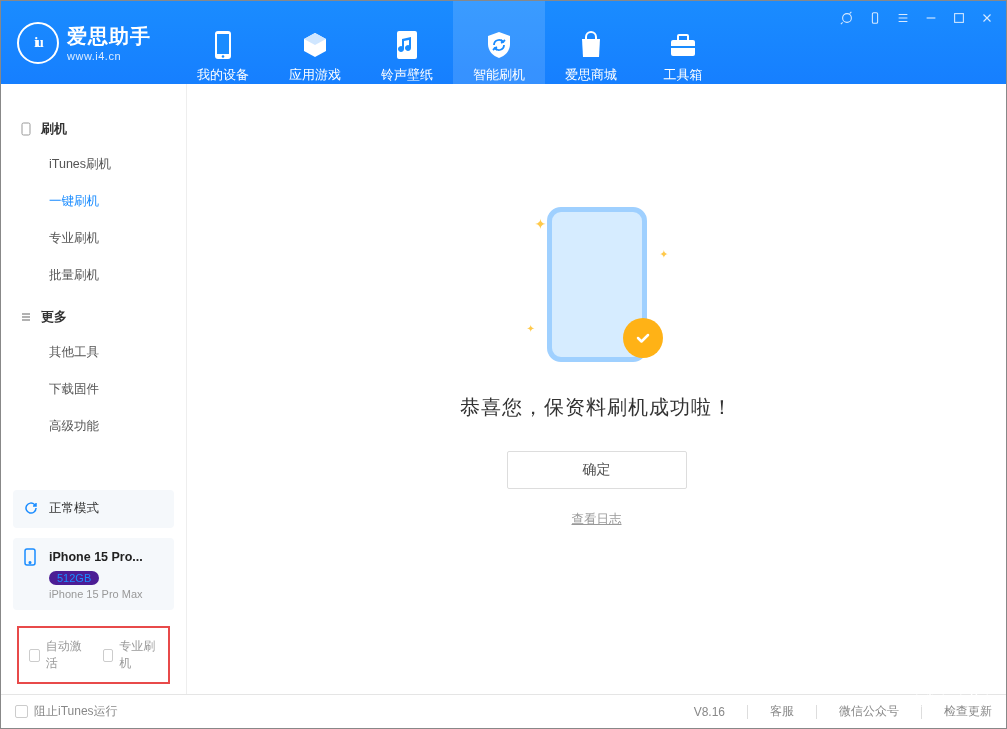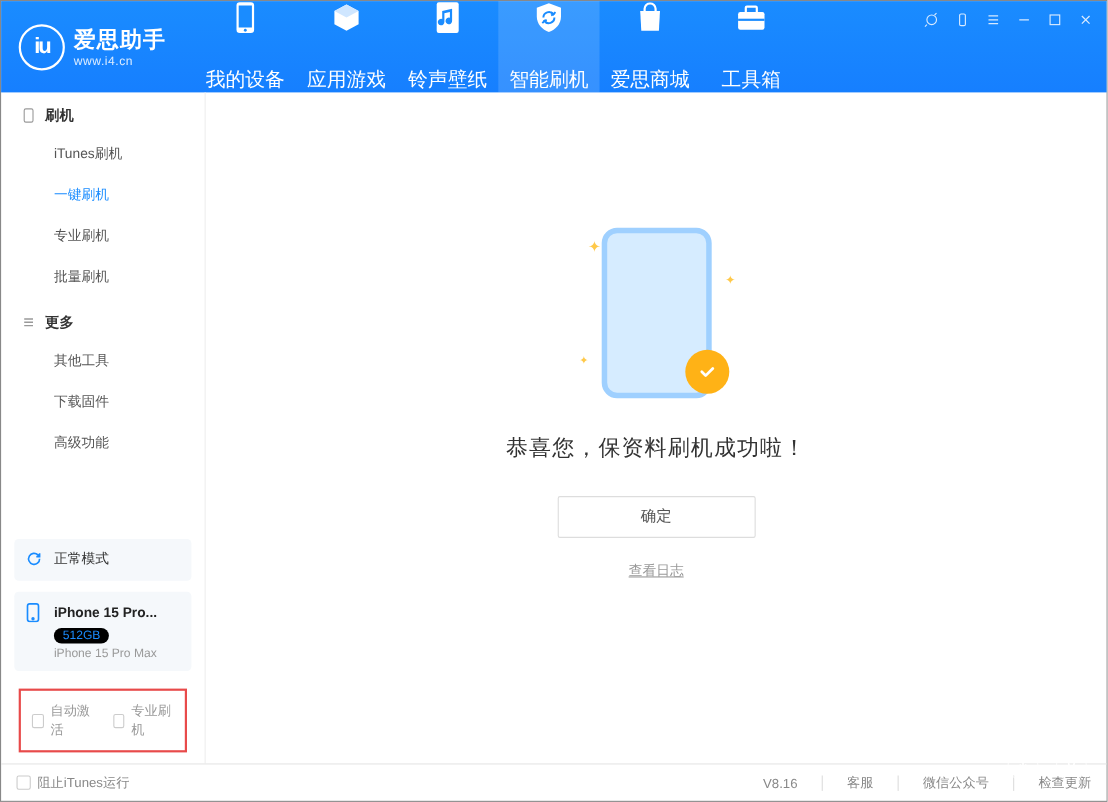--- a/index.html
+++ b/index.html
@@ -4,43 +4,43 @@
 <style>
   * { box-sizing: border-box; margin: 0; padding: 0; }
   body { font-family: "Microsoft YaHei", "PingFang SC", sans-serif; background: #f5f5f5; }
   .window { width: 1007px; height: 729px; background: #fff; border: 1px solid #888; display: flex; flex-direction: column; position: relative; }
   .header { height: 83px; background: linear-gradient(180deg, #1a8cff 0%, #167fff 100%); display: flex; align-items: stretch; color: #fff; flex-shrink: 0; }
   .titlebar-controls { position: absolute; top: 6px; right: 8px; display: flex; gap: 6px; align-items: center; }
   .titlebar-controls .ctl { width: 22px; height: 22px; display: flex; align-items: center; justify-content: center; color: #d8eaff; font-size: 12px; cursor: pointer; }
   .titlebar-controls .ctl svg { width: 14px; height: 14px; }
   .logo-block { display: flex; align-items: center; padding: 0 20px 0 16px; gap: 8px; }
   .logo-circle { width: 42px; height: 42px; border-radius: 50%; border: 2.5px solid #fff; display: flex; align-items: center; justify-content: center; font-family: Arial, sans-serif; }
-  .logo-circle .iu { font-size: 20px; font-weight: bold; color: #fff; letter-spacing: -2px; }
+  .logo-circle .iu { font-size: 14px; font-weight: bold; color: #fff; letter-spacing: -2px; font-family: Liberation Serif, serif; }
   .logo-text .name { font-size: 20px; font-weight: 600; letter-spacing: 1px; }
   .logo-text .url { font-size: 11px; opacity: .85; letter-spacing: .5px; }
   .nav { display: flex; margin-left: 6px; height: 100%; }
-  .nav-item { width: 92px; display: flex; flex-direction: column; align-items: center; justify-content: space-between; gap: 6px; font-size: 18px; cursor: pointer; position: relative; }
+  .nav-item { width: 92px; display: flex; flex-direction: column; align-items: center; justify-content: flex-end; gap: 6px; font-size: 13px; cursor: pointer; position: relative; }
   .nav-item.active { background: rgba(255,255,255,.14); }
   .nav-icon { width: 30px; height: 30px; display:flex; align-items:center; justify-content:center; }
   .header-right { position:absolute; right:18px; bottom:18px; display:flex; gap:16px; }
   .header-right .circ { width:28px; height:28px; border:1.5px solid rgba(255,255,255,.7); border-radius:50%; display:flex; align-items:center; justify-content:center; cursor:pointer; }
   .body { flex:1; display:flex; min-height:0; }
-  .sidebar { width: 186px; border-right:1px solid #eee; display:flex; flex-direction:column; padding-top:4px; }
+  .sidebar { width: 186px; border-right:1px solid #eee; display:flex; flex-direction:column; padding-top:28px; }
   .side-section-title { display:flex; align-items:center; gap:8px; padding: 8px 18px; font-size:13px; font-weight:600; color:#333; }
   .side-sec-icon { color:#999; width:14px; height:14px; display:flex; align-items:center; justify-content:center; }
   .side-item { padding: 10px 18px 10px 48px; font-size:12.5px; color:#555; cursor:pointer; }
   .side-item.active { color:#1a8cff; }
   .sidebar-bottom { margin-top:auto; padding: 10px 12px; display:flex; flex-direction:column; gap:10px; }
   .mode-card, .device-card { background:#f5f8fb; border-radius:4px; padding:10px 10px; }
   .mode-card { display:flex; align-items:flex-start; gap:8px; font-size:12.5px; color:#333; }
   .mode-icon { width:18px; height:18px; color:#1a8cff; }
   .device-card .dev-row { display:flex; align-items:center; gap:8px; }
   .dev-icon { width:18px; height:18px; color:#1a8cff; }
   .dev-name { font-size:12.5px; font-weight:600; color:#222; white-space:nowrap; overflow:hidden; text-overflow:ellipsis; }
-  .dev-badge { display:inline-block; background:#000000; color:#1a8cff; font-size:11px; padding:1px 8px; border-radius:9px; margin:5px 0 3px 26px; }
+  .dev-badge { display:inline-block; background:#4c1d95; color:#1a8cff; font-size:11px; padding:1px 8px; border-radius:9px; margin:5px 0 3px 26px; }
   .dev-sub { font-size:11px; color:#999; margin-left:26px; }
   .highlight-box { border:2px solid #e84a4a; padding:10px 10px; display:flex; gap:18px; align-items:center; margin:6px 4px 0 4px; }
   .chk { display:flex; align-items:center; gap:6px; font-size:12px; color:#999; cursor:pointer; }
   .chk .box { width:13px; height:13px; border:1px solid #ccc; border-radius:2px; background:#fff; }
   .main { flex:1; display:flex; flex-direction:column; align-items:center; justify-content:flex-start; padding-top:120px; }
   .success-illustration { width:200px; height:160px; position:relative; margin-bottom:30px; display:flex; align-items:center; justify-content:center; }
   .phone { width:100px; height:155px; border-radius:14px; background:#d6ecff; border:5px solid #9fd0ff; position:relative; }
   .checkmark { position:absolute; right:34px; bottom:6px; width:40px; height:40px; border-radius:50%; background:#ffb216; display:flex; align-items:center; justify-content:center; color:#fff; }
   .spark { position:absolute; color:#ffc94a; font-size:14px; }
   .success-text { font-size:20px; color:#333; letter-spacing:1px; margin-bottom:30px; }

